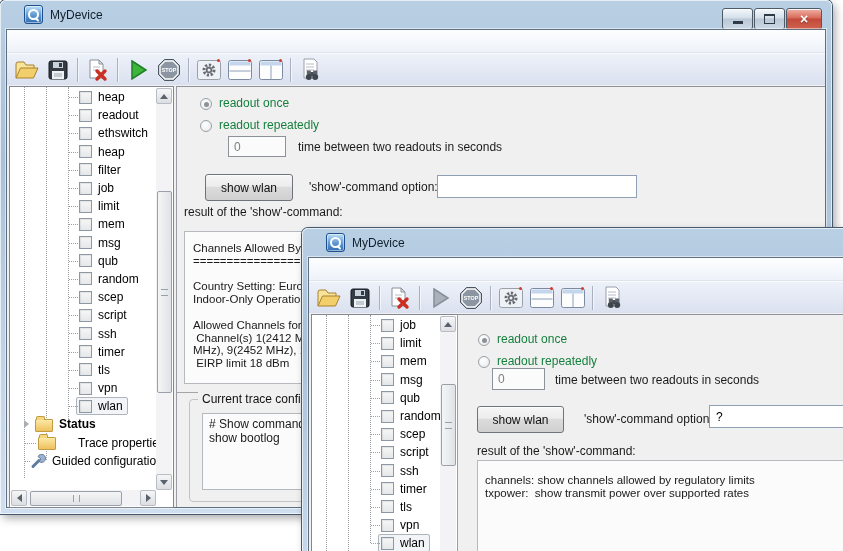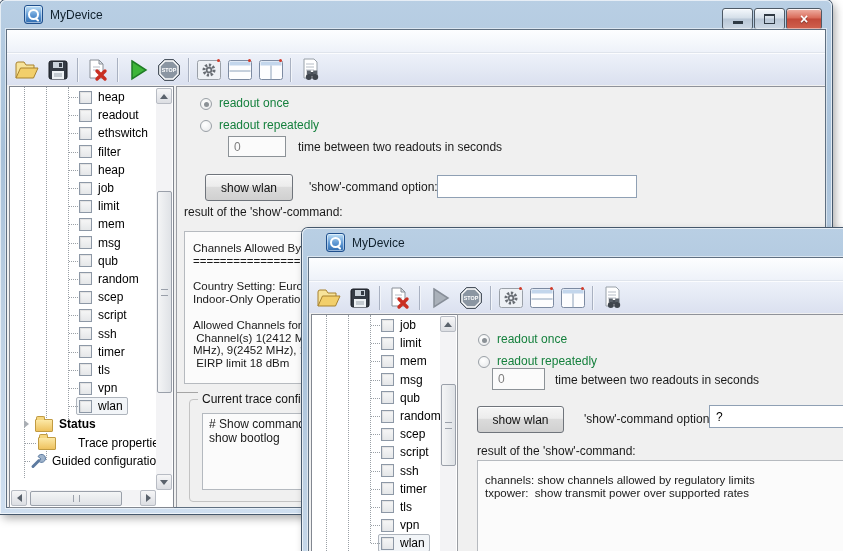--- a/index.html
+++ b/index.html
@@ -260,29 +260,29 @@
               <span class="cb"></span>
 
               <span class="lbl">ethswitch</span>
             </span>
           </div>
             <div class="tree-row t-checkbox">
 
             <span class="cell">
               <span class="cb"></span>
 
+              <span class="lbl">heap</span>
+            </span>
+          </div>
+            <div class="tree-row t-checkbox">
+
+            <span class="cell">
+              <span class="cb"></span>
+
               <span class="lbl">filter</span>
-            </span>
-          </div>
-            <div class="tree-row t-checkbox">
-
-            <span class="cell">
-              <span class="cb"></span>
-
-              <span class="lbl">heap</span>
             </span>
           </div>
             <div class="tree-row t-checkbox">
 
             <span class="cell">
               <span class="cb"></span>
 
               <span class="lbl">job</span>
             </span>
           </div>

